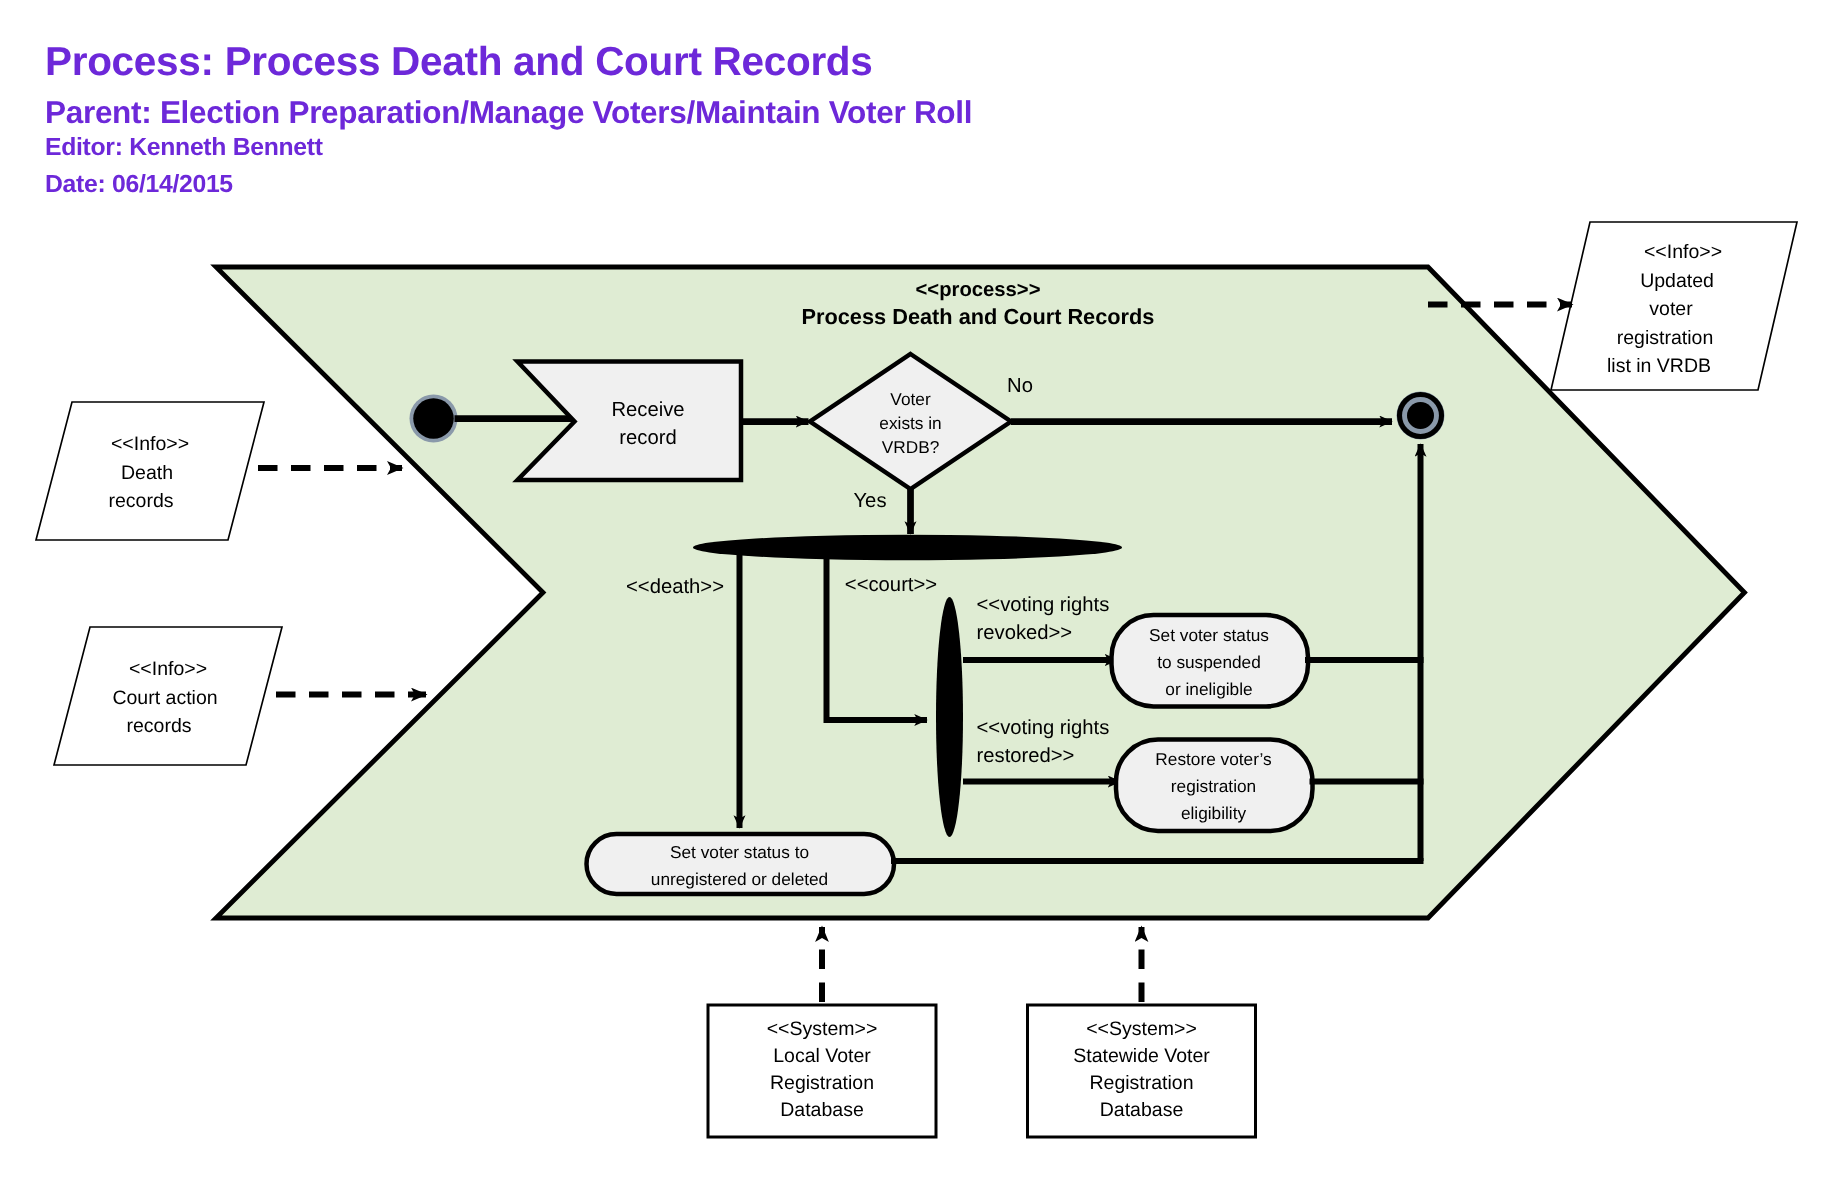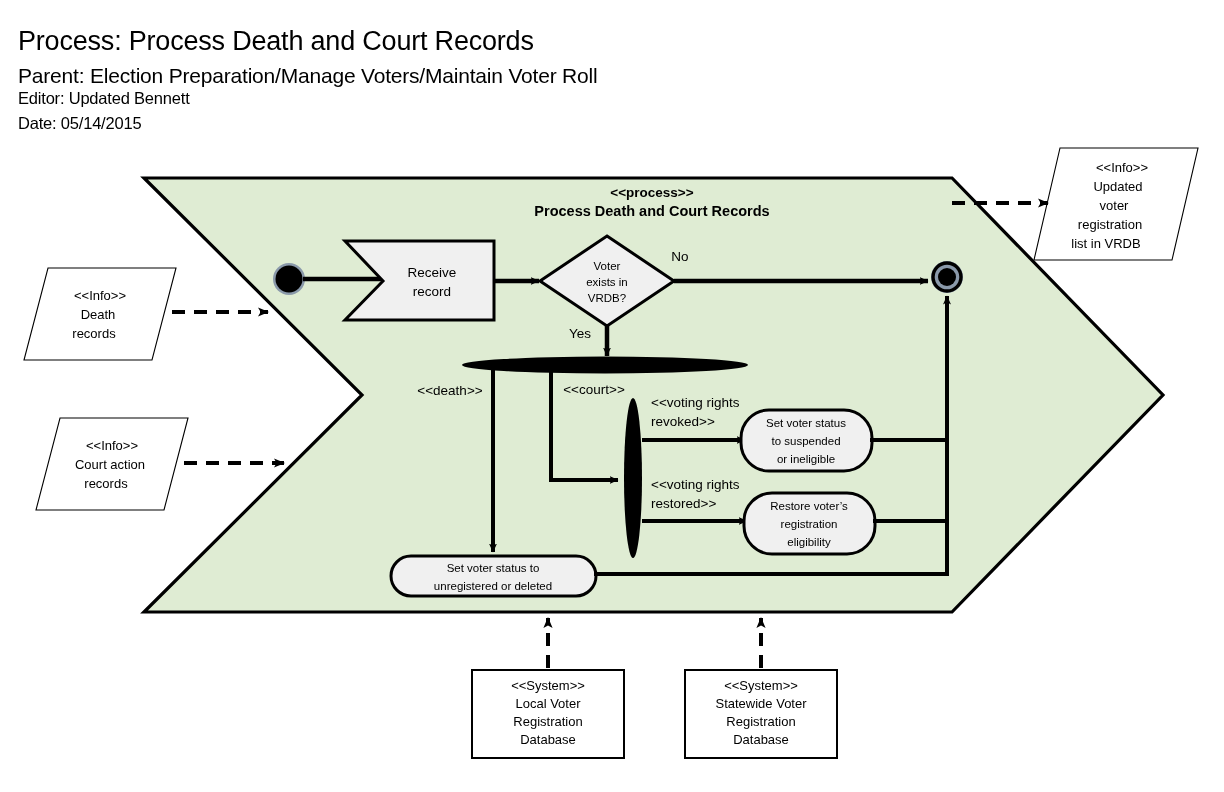--- a/index.html
+++ b/index.html
@@ -17,23 +17,23 @@
   }
   #canvas {
     position: absolute;
     left: 0;
     top: 0;
     width: 1224px;
     height: 792px;
   }
   .hdr {
     position: absolute;
-    left: 18px;
-    font-weight: normal;
-    color: #000000;
+    left: 30px;
+    font-weight: bold;
+    color: #6d28d9;
     white-space: nowrap;
     letter-spacing: -0.2px;
   }
   #hdr-title  { top: 26px;  font-size: 27px; }
   #hdr-parent { top: 64px;  font-size: 21px; }
   #hdr-editor { top: 89px;  font-size: 16.5px; }
   #hdr-date   { top: 114px; font-size: 16.5px; }
 
   .svgtext {
     font-family: "Liberation Sans", "DejaVu Sans", sans-serif;
@@ -46,22 +46,22 @@
   .t-guard       { font-size: 13.5px; }
   .t-stereo      { font-size: 13.5px; }
   .t-sys         { font-size: 13px; }
   .t-info        { font-size: 13px; }
 </style>
 </head>
 <body>
 
 <div class="hdr" id="hdr-title">Process: Process Death and Court Records</div>
 <div class="hdr" id="hdr-parent">Parent: Election Preparation/Manage Voters/Maintain Voter Roll</div>
-<div class="hdr" id="hdr-editor">Editor: Updated Bennett</div>
-<div class="hdr" id="hdr-date">Date: 05/14/2015</div>
+<div class="hdr" id="hdr-editor">Editor: Kenneth Bennett</div>
+<div class="hdr" id="hdr-date">Date: 06/14/2015</div>
 
 <svg id="canvas" viewBox="0 0 1224 792" xmlns="http://www.w3.org/2000/svg">
 
   <defs>
     <marker id="arrowSolid" markerWidth="10" markerHeight="10" refX="8.5" refY="4" orient="auto" markerUnits="userSpaceOnUse">
       <path d="M0,0 L9,4 L0,8 L2.2,4 Z" fill="#000000"></path>
     </marker>
     <marker id="arrowDash" markerWidth="12" markerHeight="12" refX="10" refY="4.6" orient="auto" markerUnits="userSpaceOnUse">
       <path d="M0,0 L11,4.6 L0,9.2 L2.6,4.6 Z" fill="#000000"></path>
     </marker>

